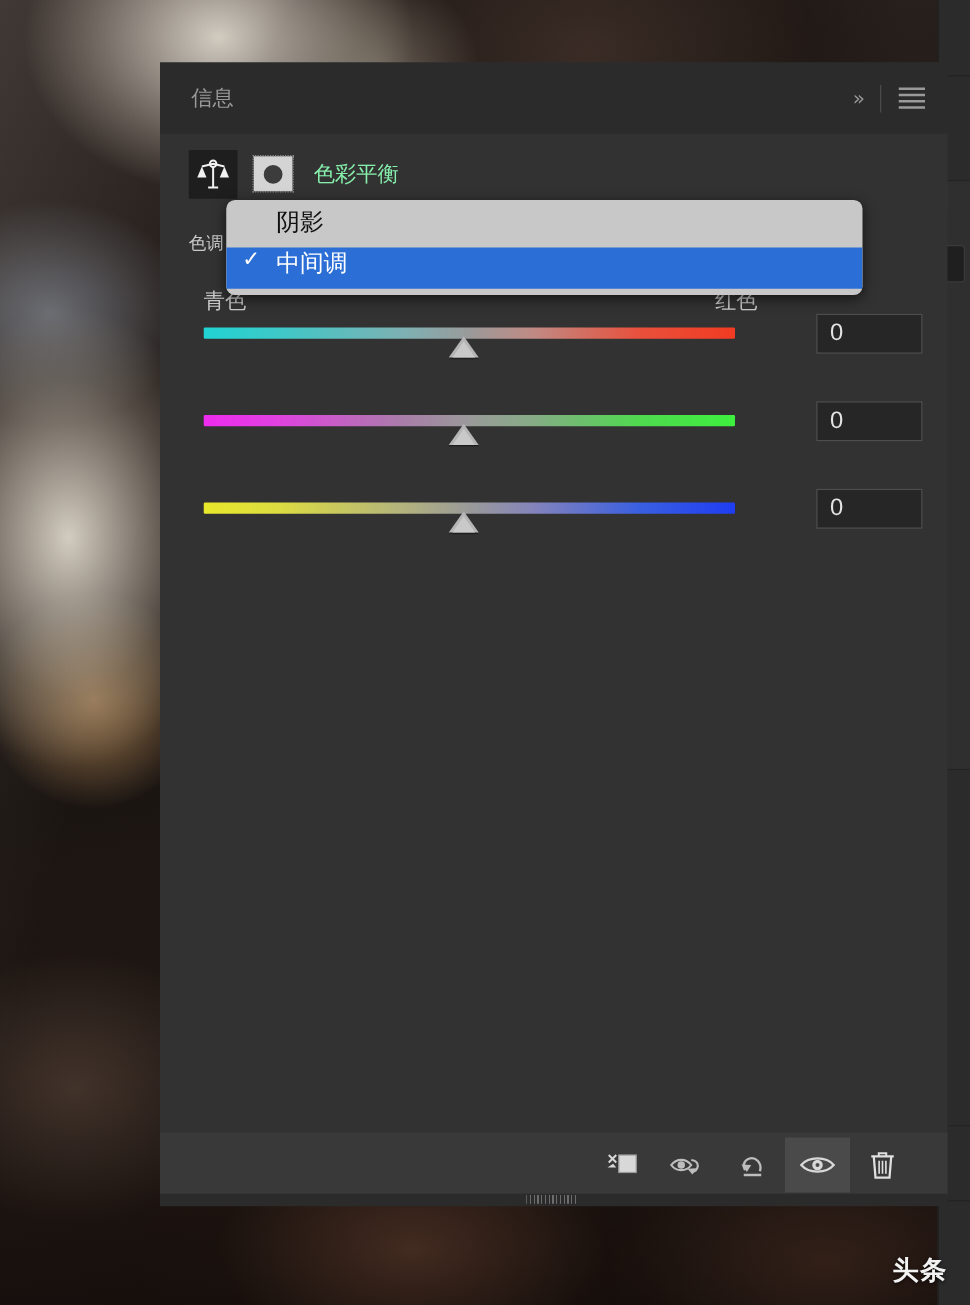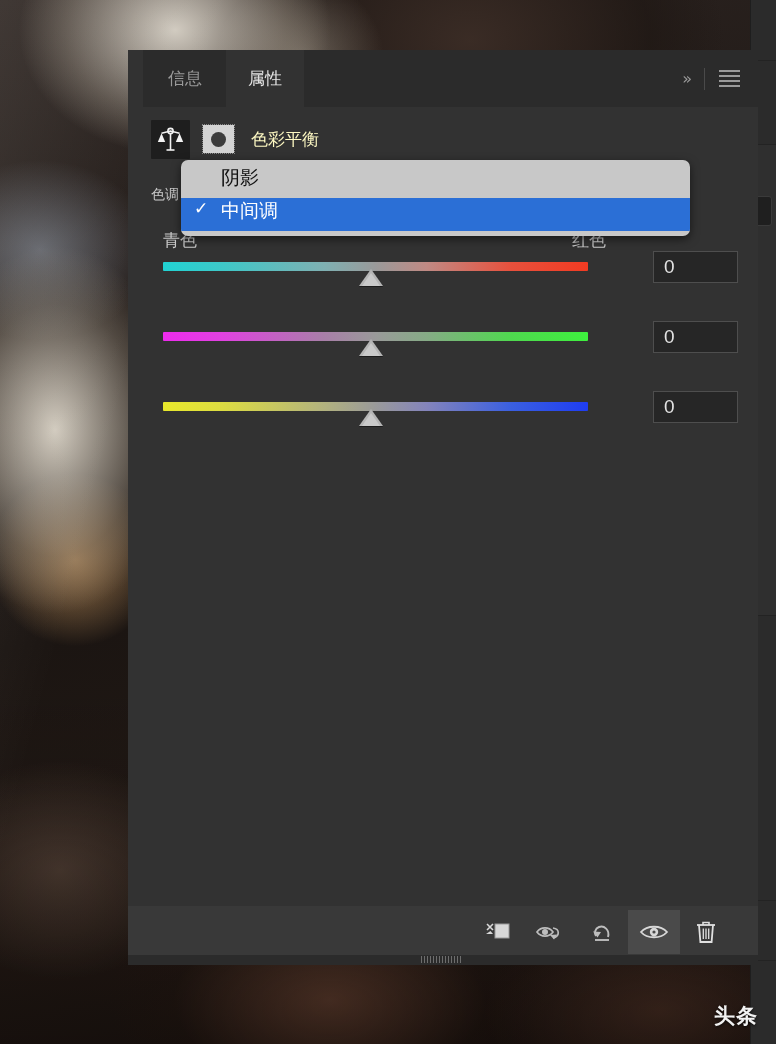--- a/index.html
+++ b/index.html
@@ -49,21 +49,21 @@
 
   
   #panel {
     position: absolute; left: 128px; top: 50px; width: 630px; height: 908px;
     background: #323232;
   }
 
   
   #tabbar {
     position: relative; height: 57px; background: #2b2b2b;
-    display: flex; align-items: stretch; margin-left: 15px;
+    display: flex; align-items: stretch;
   }
   .tab {
     display: flex; align-items: center; justify-content: center;
     padding: 0 22px; font-size: 17px; color: #9a9a9a;
     cursor: default; position: relative;
   }
   .tab.active { background: #323232; color: #e6e6e6; }
   .tab:first-child { padding-left: 25px; padding-right: 24px; }
   #tabbar-spacer { flex: 1; }
   #tabbar-right {
@@ -85,21 +85,21 @@
   #adj-icon {
     width: 39px; height: 39px; background: #1e1e1e;
     display: flex; align-items: center; justify-content: center; border-radius: 1px;
   }
   #layer-thumb {
     width: 31px; height: 28px; background: #d4d4d4;
     display: flex; align-items: center; justify-content: center;
     outline: 1px dotted #8a8a8a;
   }
   #layer-thumb .dot { width: 15px; height: 15px; border-radius: 50%; background: #3c3c3c; }
-  #adj-title { font-size: 17px; color: #fef9c3; margin-left: 4px; }
+  #adj-title { font-size: 17px; color: #86efac; margin-left: 4px; }
 
   
   #tone-row {
     height: 48px; display: flex; align-items: center; padding-left: 23px; gap: 12px;
   }
   #tone-label { font-size: 14px; color: #c9c9c9; }
   #tone-select {
     position: relative; width: 412px; height: 27px;
     background: #3c3c3c; border: 1px solid #4c4c4c; display: flex; align-items: center;
   }
@@ -230,23 +230,20 @@
 </div>
 <div id="ws-dock"></div>
 <div id="ws-chip"></div>
 
 <div id="panel">
 
   <div id="tabbar">
     <div class="tab">
       <span>信息</span>
     </div>
-    <div class="tab active">
-      <span>属性</span>
-    </div>
     <div id="tabbar-spacer"></div>
     <div id="tabbar-right">
       <span class="collapse-ico">»</span>
       <span class="vsep"></span>
       <span class="menu-ico">
         <i></i>
           <i></i>
           <i></i>
           <i></i>
       </span>

